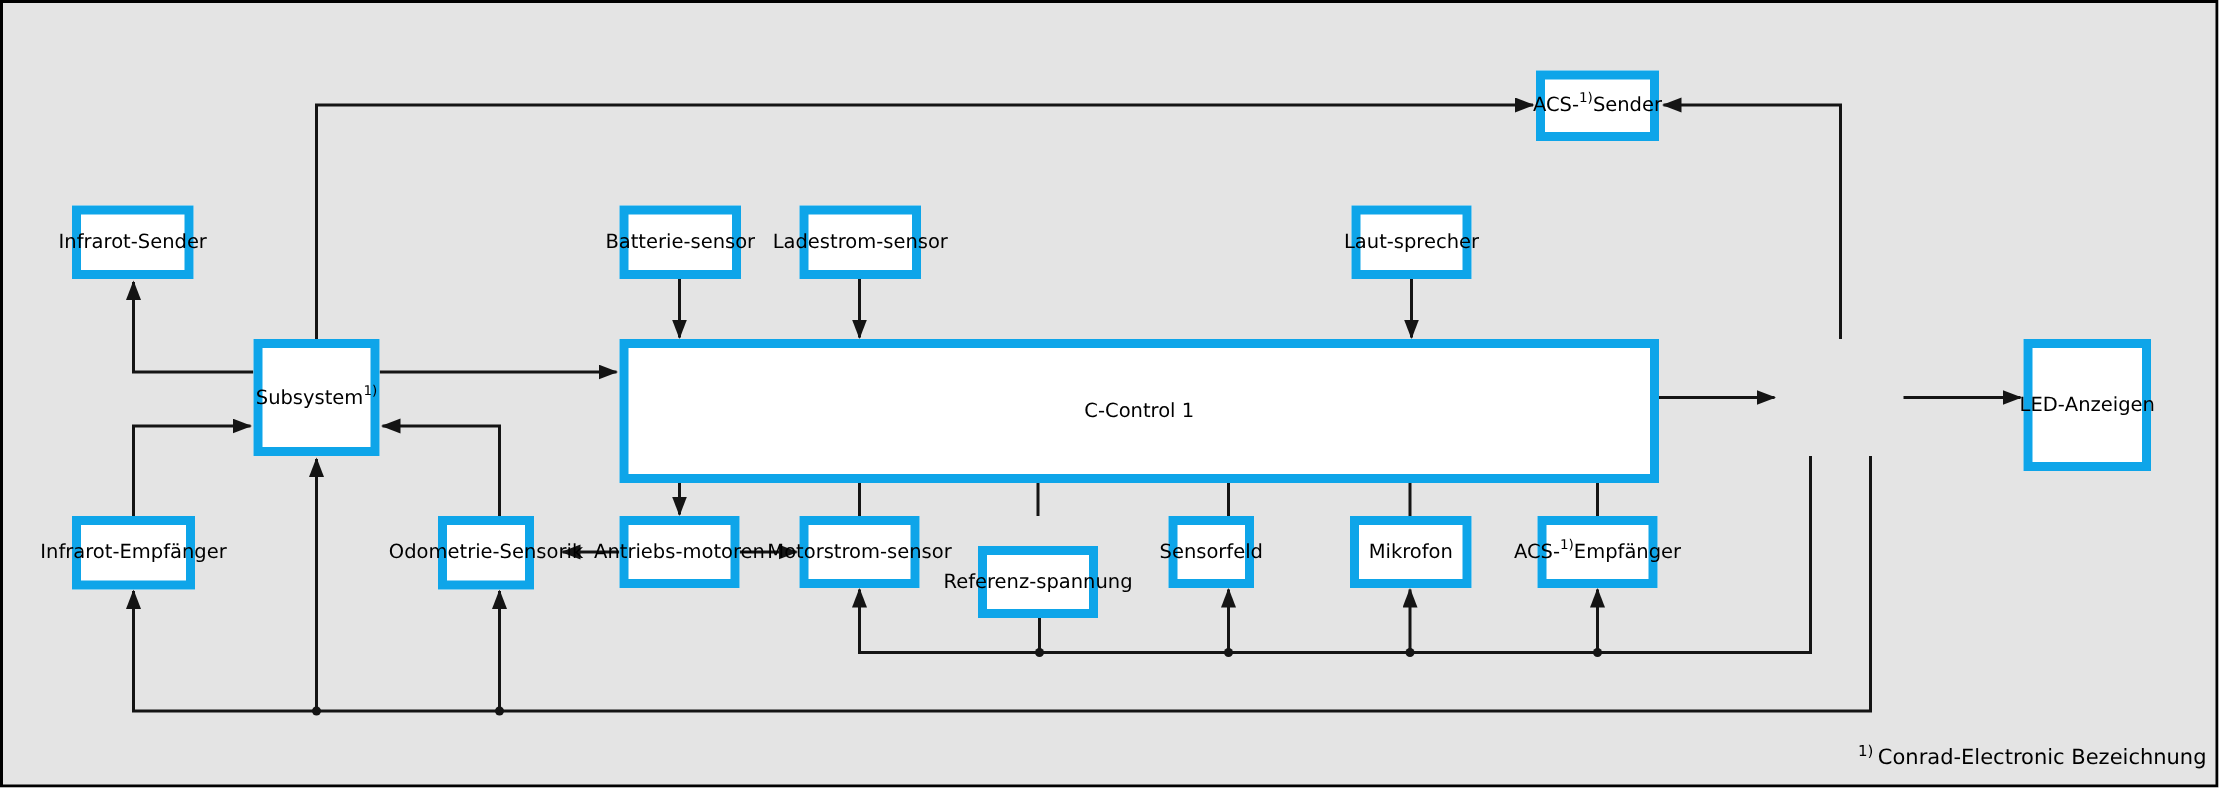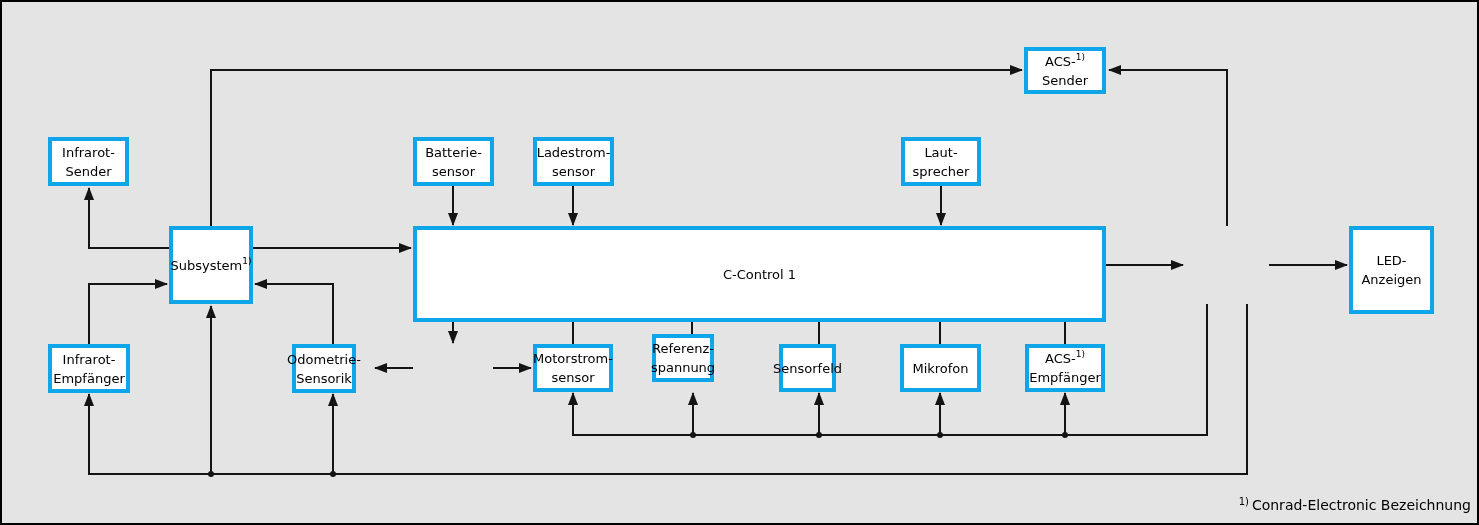--- a/index.html
+++ b/index.html
@@ -18,23 +18,23 @@
     color:#000;
     overflow:hidden;
   }
   #connector-layer{position:absolute;left:0;top:0;width:1479px;height:525px;}
   #connector-layer path{stroke:var(--line);stroke-width:2;fill:none;}
   #connector-layer circle{fill:var(--line);stroke:none;}
   #connector-layer marker path{fill:var(--line);stroke:none;}
   .box{
     position:absolute;
     background:var(--box);
-    border:4px solid #0ea5e9;
+    border:6px solid #0ea5e9;
     display:flex;
-    flex-direction:column;
+    flex-direction:row;
     align-items:center;
     justify-content:center;
     text-align:center;
     font-size:13px;
     line-height:19px;
     white-space:nowrap;
   }
   .box sup{font-size:9px;line-height:0;vertical-align:6px;}
   .footnote{
     position:absolute;
@@ -124,25 +124,29 @@
   </div>
 
   <div class="box" style="left:46px;top:342px;width:82px;height:49px">
     <span>Infrarot-</span>
     <span>Empfänger</span>
   </div>
   <div class="box" style="left:290px;top:342px;width:64px;height:49px">
     <span>Odometrie-</span>
     <span>Sensorik</span>
   </div>
+  <div class="box" style="left:411px;top:342px;width:80px;height:48px">
+    <span>Antriebs-</span>
+    <span>motoren</span>
+  </div>
   <div class="box" style="left:531px;top:342px;width:80px;height:48px">
     <span>Motorstrom-</span>
     <span>sensor</span>
   </div>
-  <div class="box" style="left:650px;top:332px;width:62px;height:48px">
+  <div class="box" style="left:650px;top:362px;width:80px;height:48px">
     <span>Referenz-</span>
     <span>spannung</span>
   </div>
   <div class="box" style="left:777px;top:342px;width:57px;height:48px">
     <span>Sensorfeld</span>
   </div>
   <div class="box" style="left:898px;top:342px;width:81px;height:48px">
     <span>Mikrofon</span>
   </div>
   <div class="box" style="left:1023px;top:342px;width:80px;height:48px">

